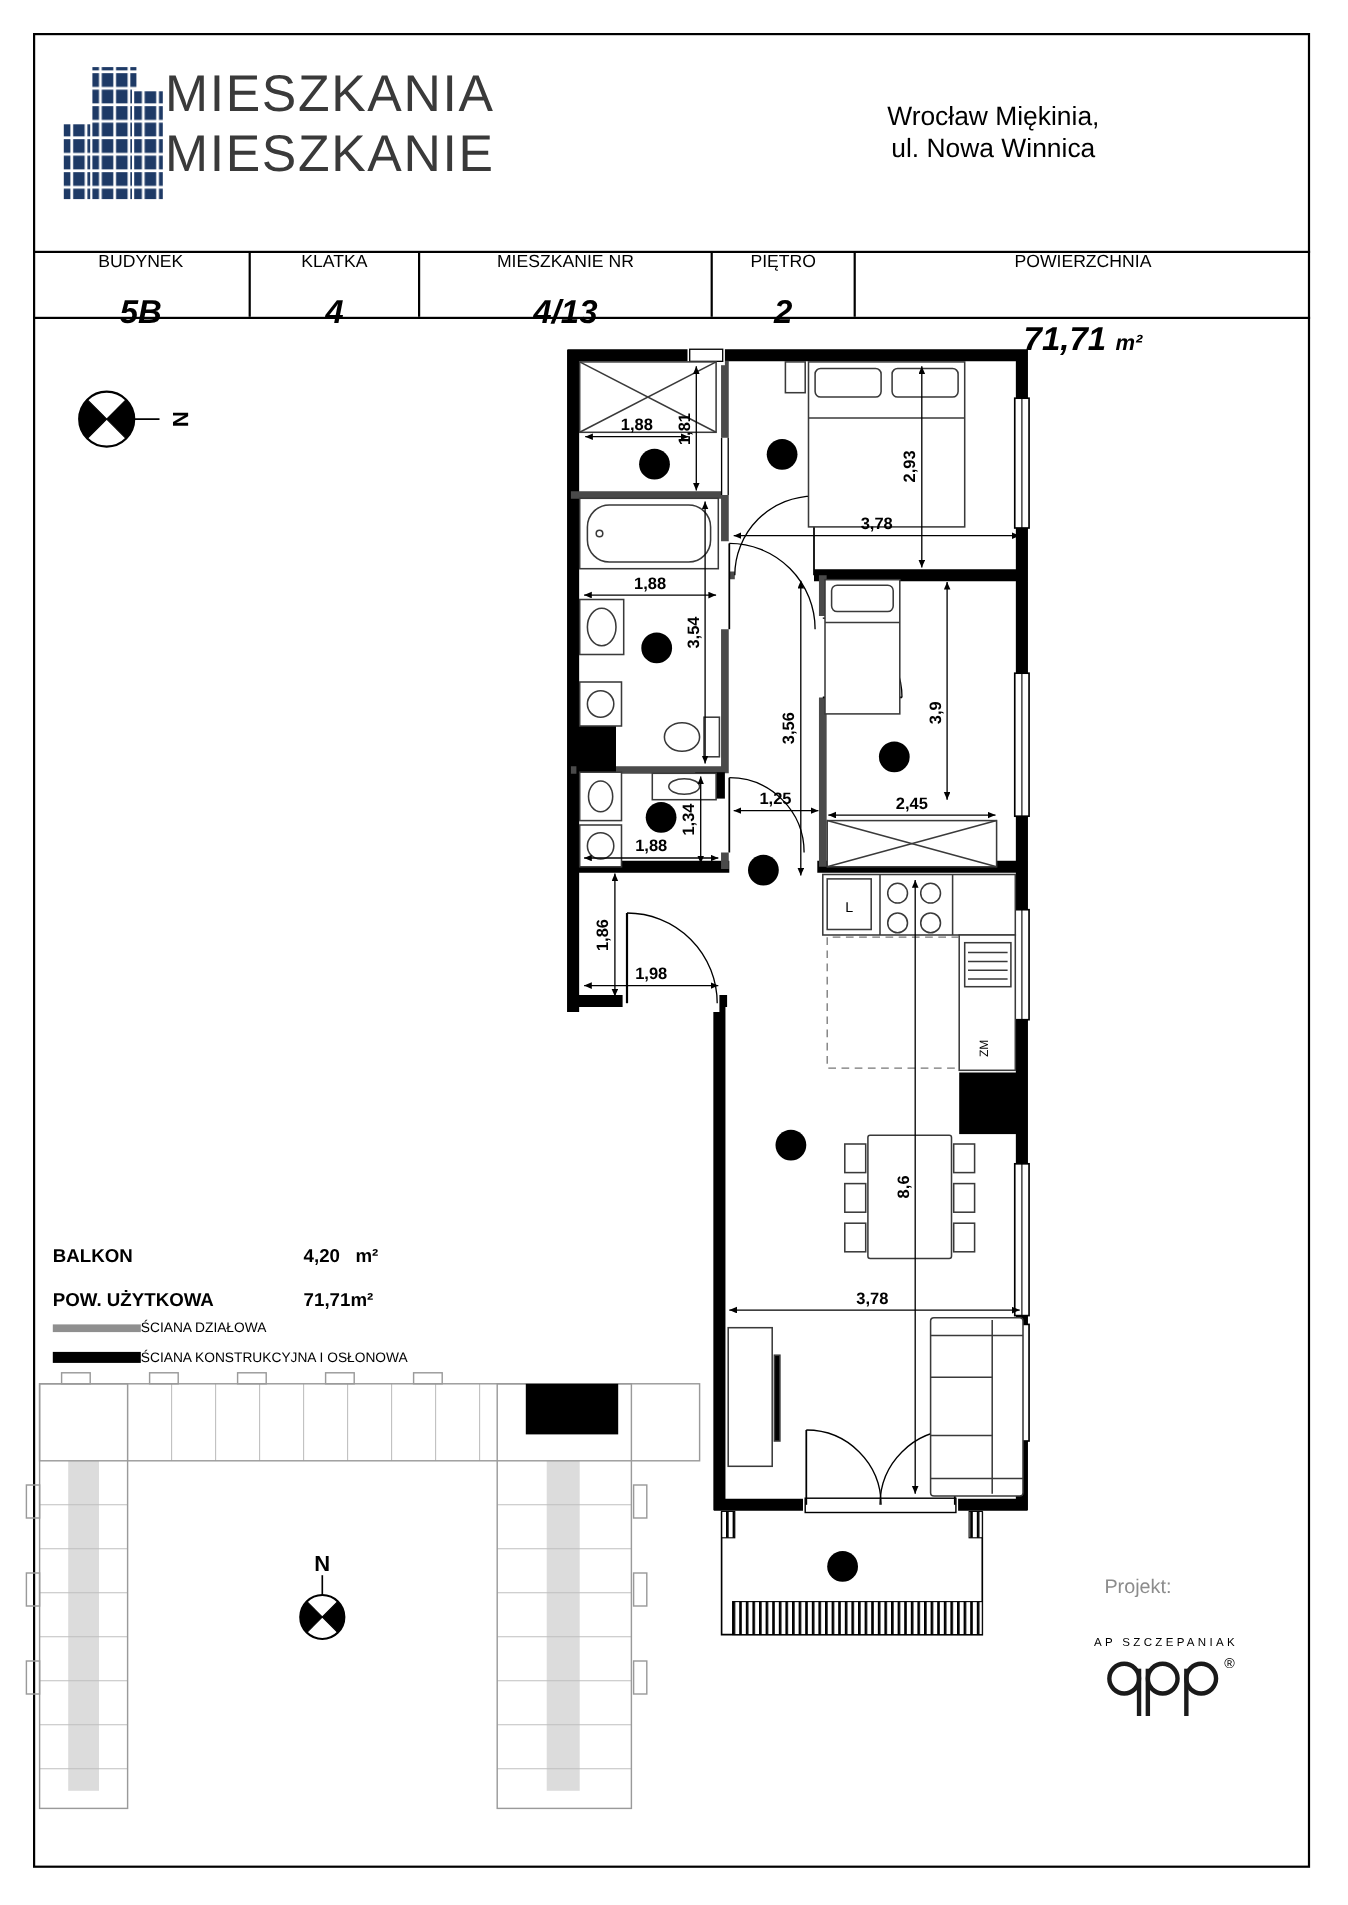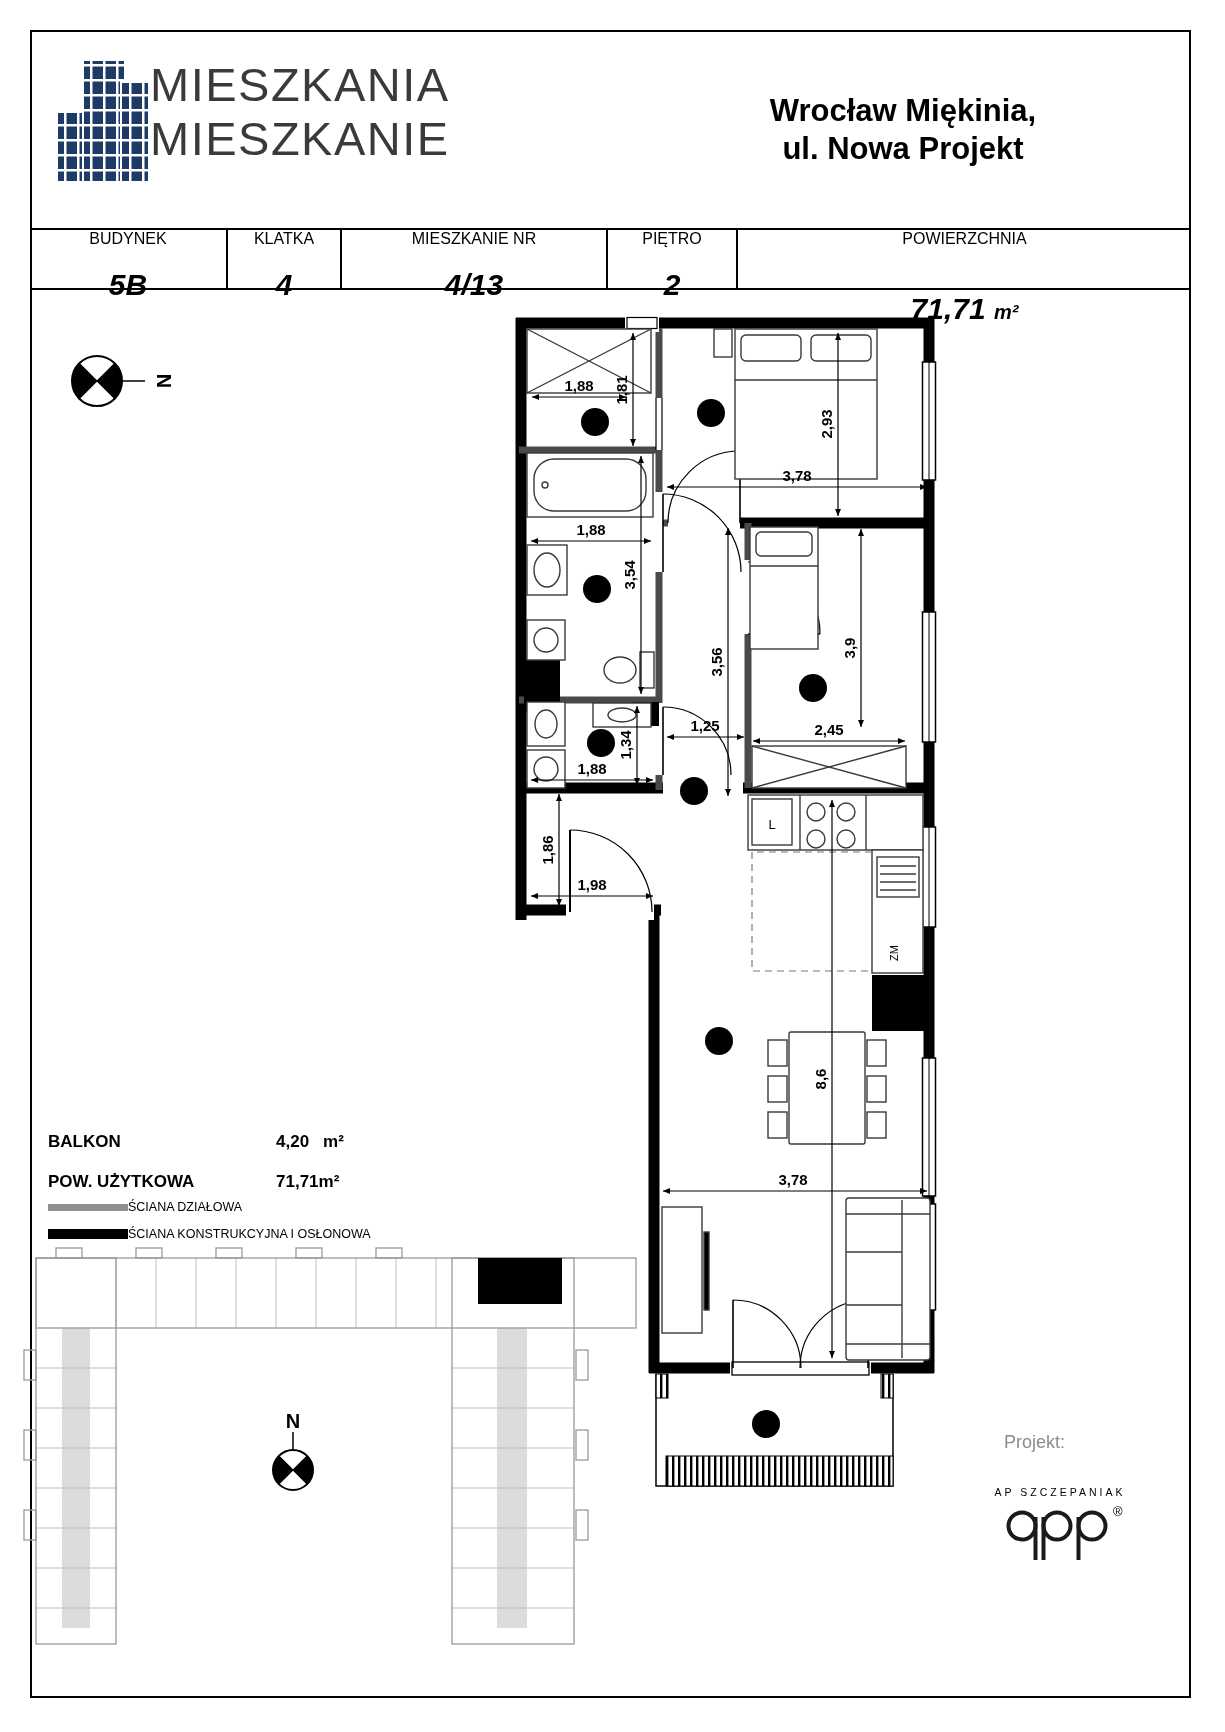--- a/index.html
+++ b/index.html
@@ -3,28 +3,28 @@
 <meta charset="utf-8">
 <style>
   * { box-sizing: border-box; margin: 0; padding: 0; }
   body { background:#fff; font-family:"Liberation Sans", sans-serif; }
   .sheet { position:relative; width:1225px; height:1732px; background:#fff; overflow:hidden; }
   .frame { position:absolute; left:30px; top:30px; width:1161px; height:1668px; border:2.5px solid #000; }
 
   
   .logo-svg { position:absolute; left:55px; top:54px; }
   .brand { position:absolute; left:150px; top:58px; color:#3a3a3a; font-size:47px; font-weight:500; letter-spacing:1.5px; line-height:54px; }
-  .location { position:absolute; left:648px; top:92px; width:510px; text-align:center; font-weight:bold; font-size:31px; line-height:1.22; color:#000; }
+  .location { position:absolute; left:648px; top:92px; width:510px; text-align:center; font-weight:normal; font-size:24px; line-height:1.22; color:#000; }
 
   
   .infobar { position:absolute; left:30px; top:228px; width:1161px; height:62px;
              border-top:2.5px solid #000; border-bottom:2.5px solid #000; display:flex; align-items:stretch; }
   .cell { display:flex; align-items:center; gap:20px; padding:0 20px; border-right:2.5px solid #000;flex-direction:column; }
   .cell:last-child { border-right:none;gap:44px; }
-  .c1{width:198px;} .c2{width:114px;} .c3{width:266px;} .c4{width:130px;} .c5{flex:1; gap:50px;}
+  .c1{width:198px;} .c2{width:154px;} .c3{width:266px;} .c4{width:130px;} .c5{flex:1; gap:50px;}
   .lab { font-size:16px; color:#000; white-space:nowrap; }
   .val { font-size:30px; font-weight:bold; color:#000; white-space:nowrap;font-style:italic; }
   .unit { font-size:20px; font-weight:bold; }
 
   
   .summary { position:absolute; left:48px; top:1112px; width:350px;margin-top:20px; }
   .srow { display:flex; align-items:baseline; font-weight:bold; font-size:17px; margin-bottom:20px; color:#000; }
   .srow .sl { width:228px; }
   .srow .su { margin-left:14px; }
 
@@ -60,21 +60,21 @@
     <rect x="66" y="28" width="28" height="100" fill="url(#bldP)" stroke="#fff" stroke-width="2"></rect>
   </svg>
 
   <div class="brand">
     <div>MIESZKANIA</div>
     <div>MIESZKANIE</div>
   </div>
 
   <div class="location">
     <div>Wrocław Miękinia,</div>
-    <div>ul. Nowa Projekt</div>
+    <div>ul. Nowa Winnica</div>
   </div>
 
   <div class="infobar">
     <div class="cell c1">
       <span class="lab">BUDYNEK</span>
       <span class="val">5B</span>
     </div>
     <div class="cell c2">
       <span class="lab">KLATKA</span>
       <span class="val">4</span>

